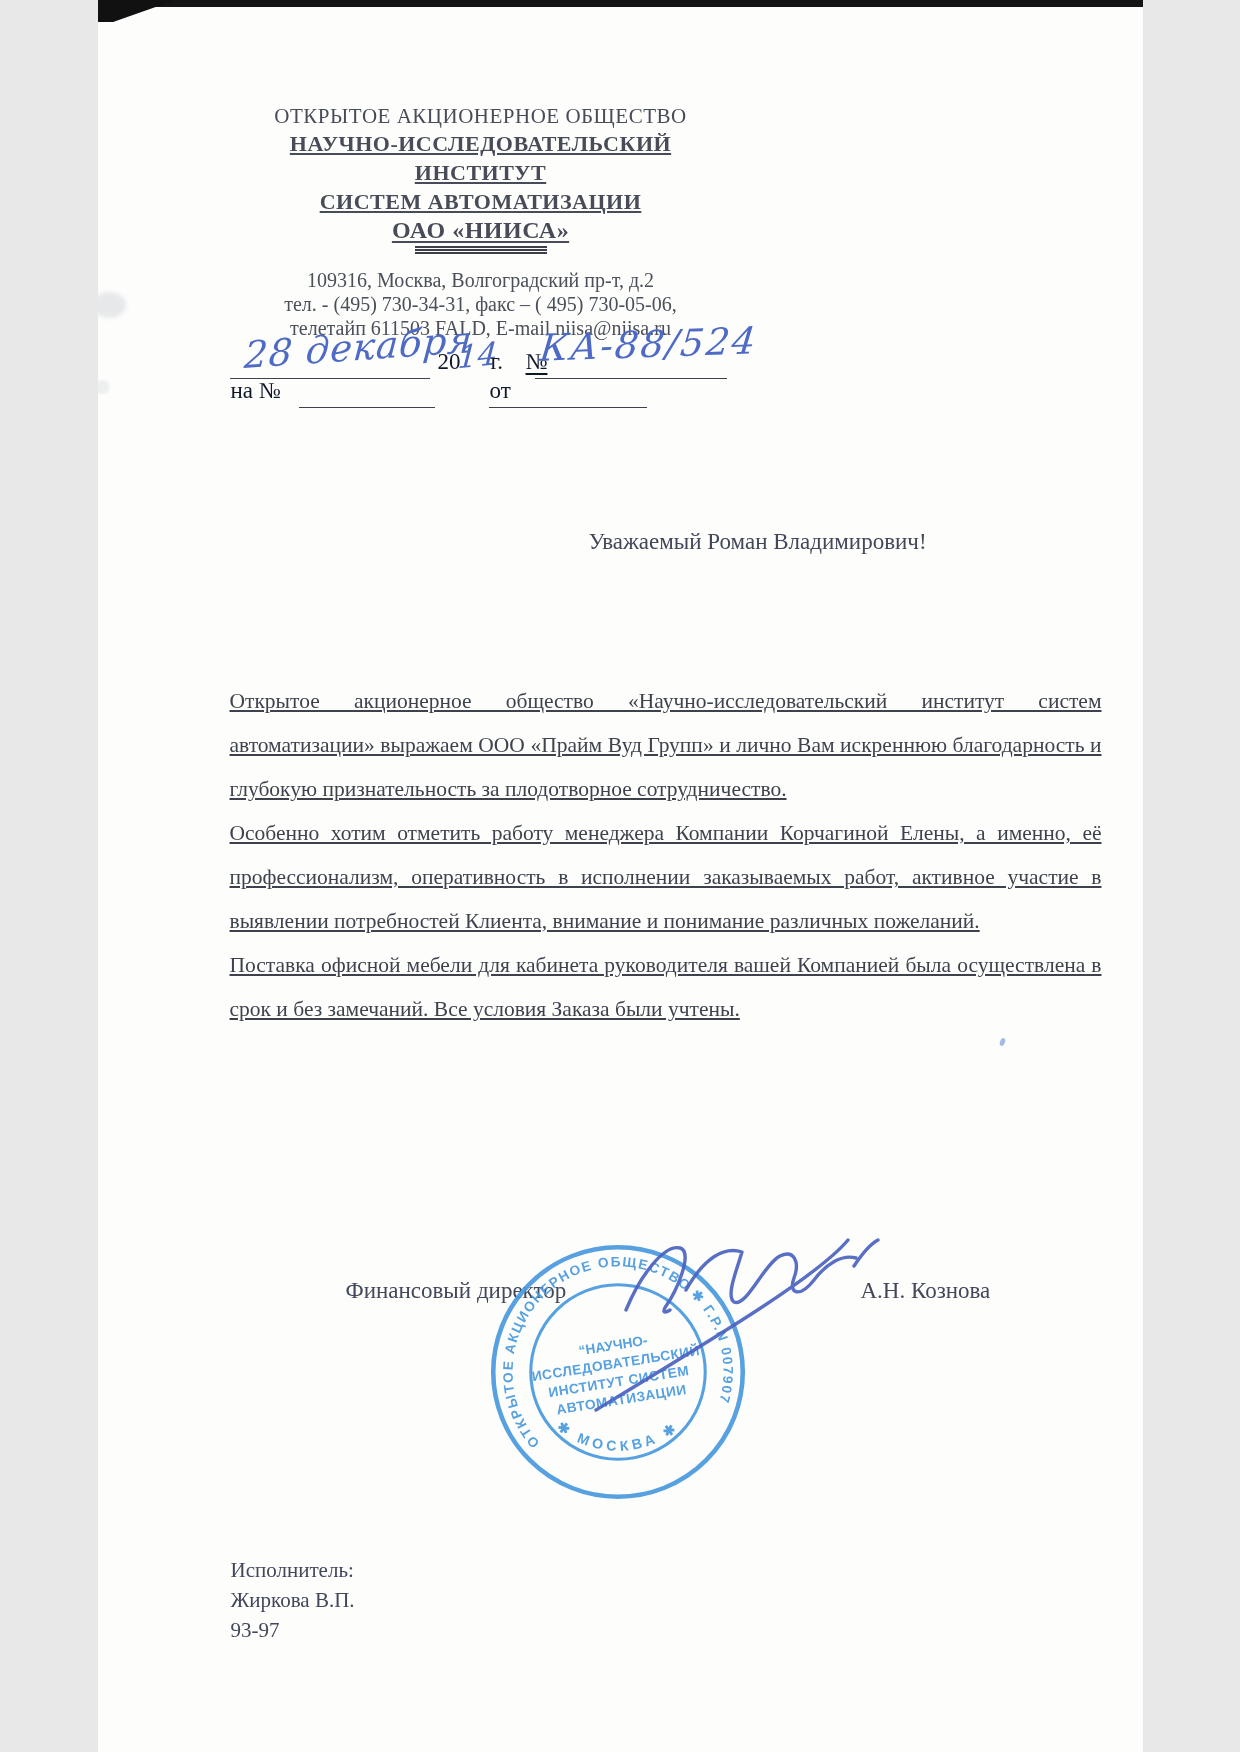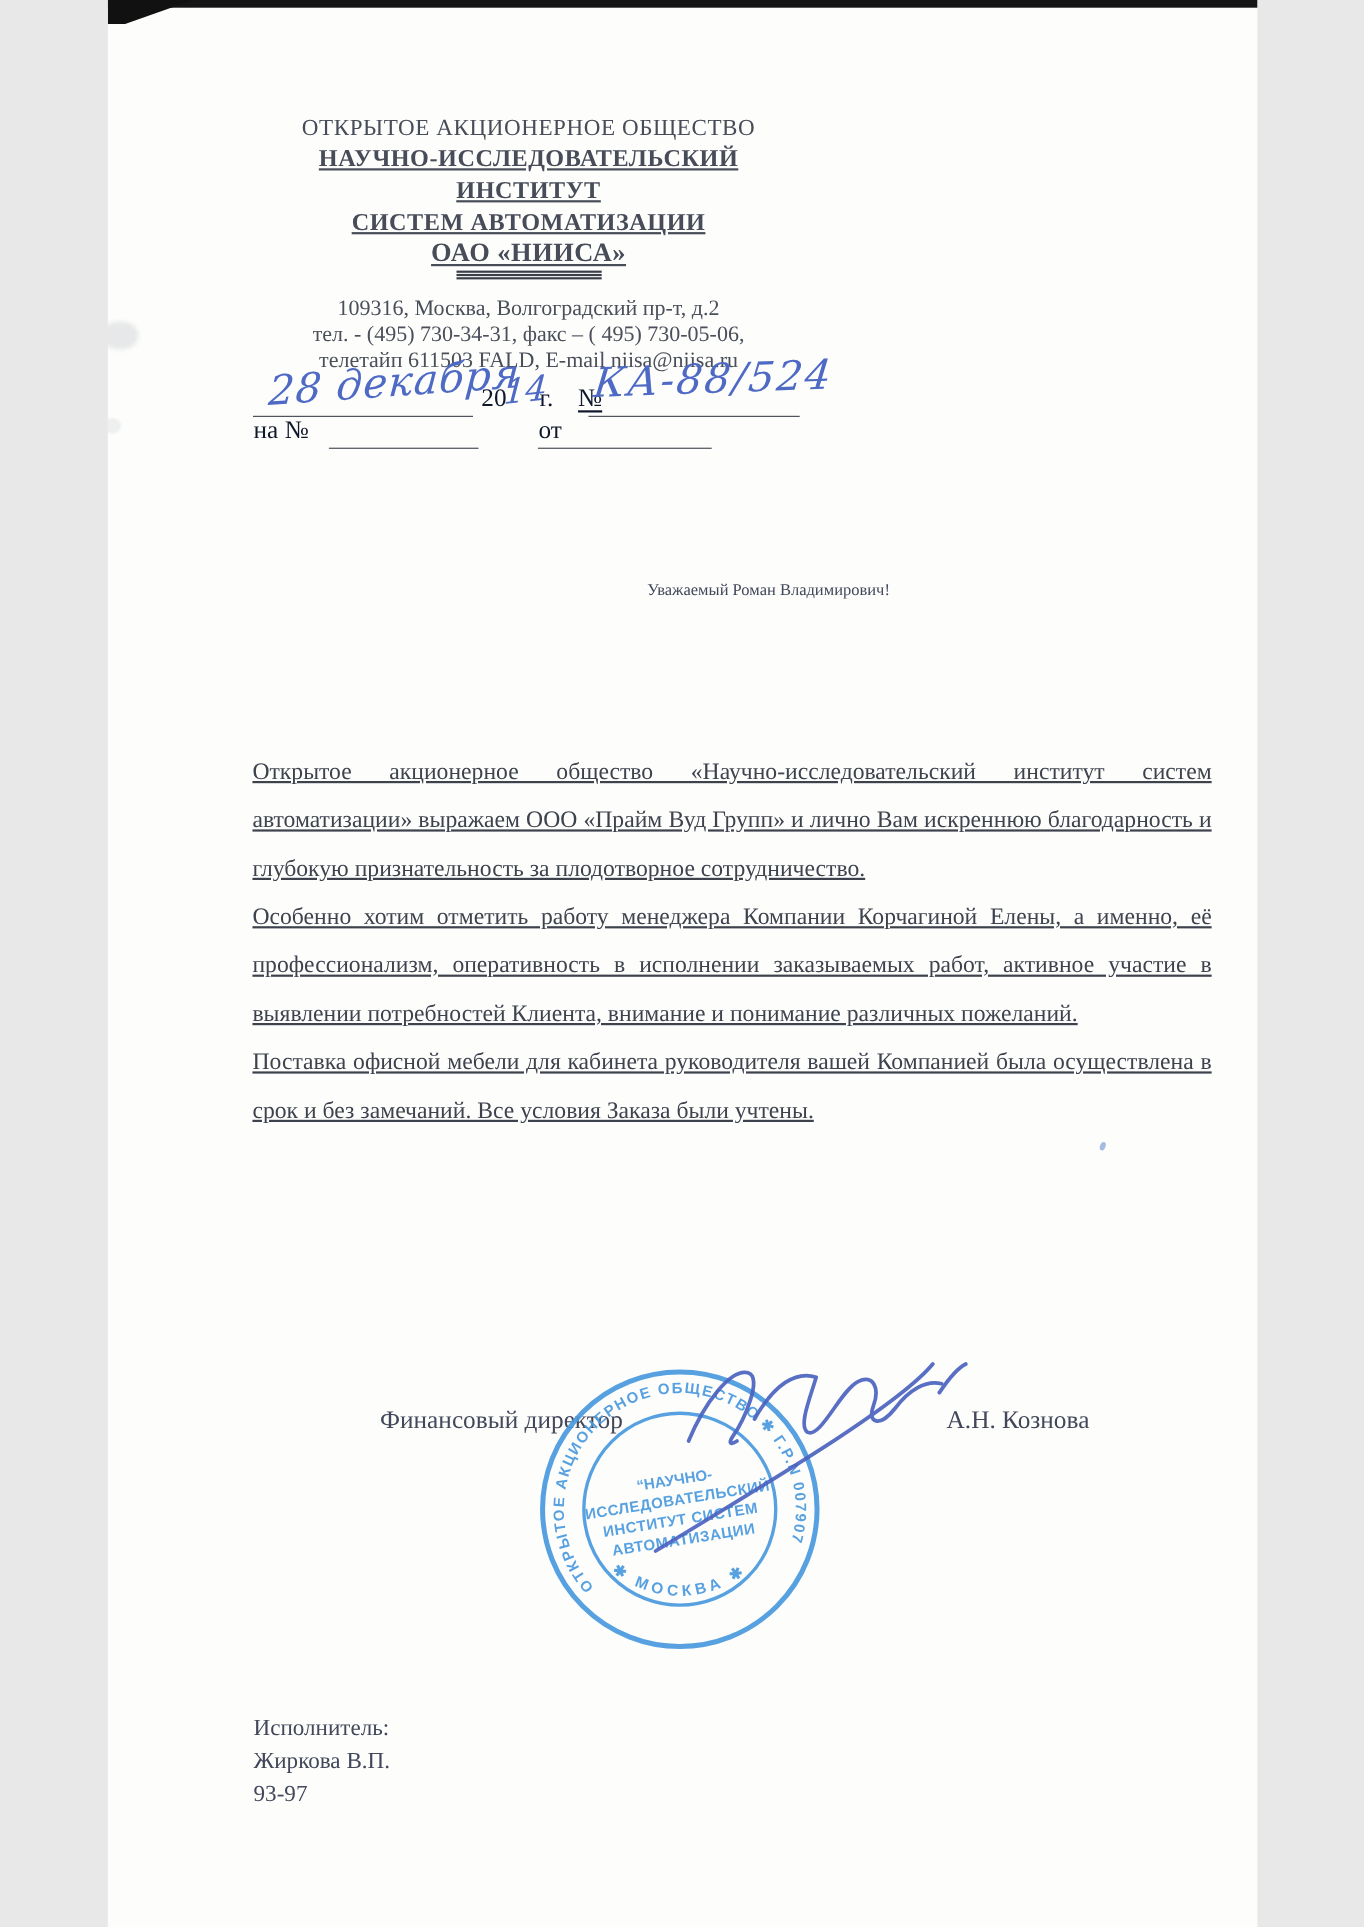--- a/index.html
+++ b/index.html
@@ -38,21 +38,21 @@
   .hand-date   { position:absolute; left:146px; top:326px; font-size:37px; transform:rotate(-4deg) skewX(-8deg); letter-spacing:1px; white-space:nowrap; }
   .hand-year   { position:absolute; left:360px; top:337px; font-size:31px; transform:rotate(-6deg) skewX(-10deg); }
   .hand-number { position:absolute; left:442px; top:323px; font-size:37px; transform:rotate(-2deg) skewX(-8deg); letter-spacing:2px; white-space:nowrap; }
   .u-line { position:absolute; border-bottom:1.6px solid #3c414c; }
   .ul-date   { left:132px; top:337px; width:200px; height:42px; }
   .ul-number { left:437px; top:337px; width:192px; height:42px; }
   .ul-reply1 { left:201px; top:366px; width:136px; height:42px; }
   .ul-reply2 { left:391px; top:366px; width:158px; height:42px; }
 
   
-  .greeting { position:absolute; left:491px; top:529px; font-size:15px; color:#42475a; }
+  .greeting { position:absolute; left:491px; top:529px; font-size:23px; color:#42475a; }
   .body-text { position:absolute; left:132px; top:679px; width:872px;
                font-size:21.5px; line-height:44px; color:#3d424d; text-align:justify; }
   .body-text p { margin:0;text-decoration:underline; }
 
   
   .sig-title { position:absolute; left:248px; top:1278px; font-size:23px; color:#42475a; white-space:nowrap; }
   .sig-name  { position:absolute; left:763px; top:1278px; font-size:23px; color:#42475a; white-space:nowrap; }
 
   .stamp-svg { position:absolute; left:378px; top:1230px; width:284px; height:284px; opacity:.92; }
   .sig-svg   { position:absolute; left:420px; top:1218px; width:380px; height:220px; overflow:visible; }

